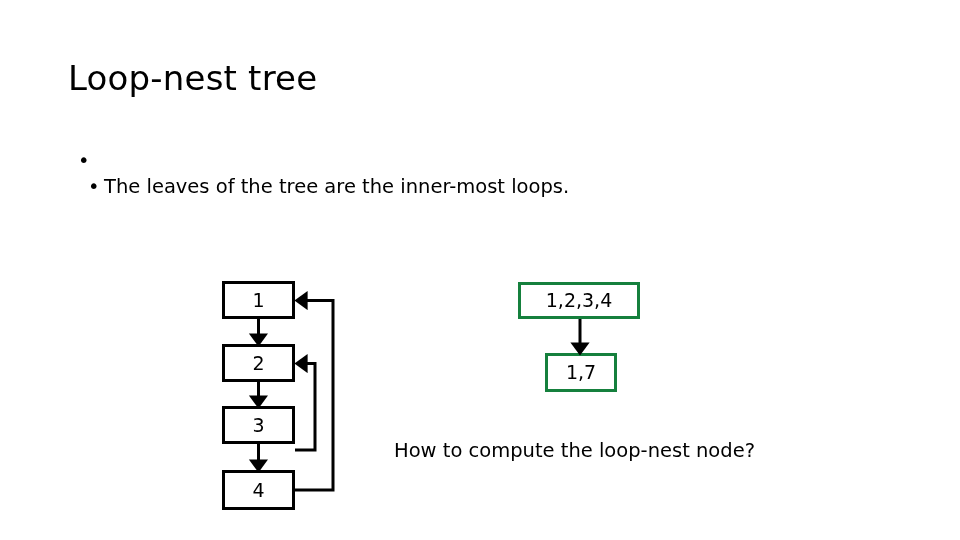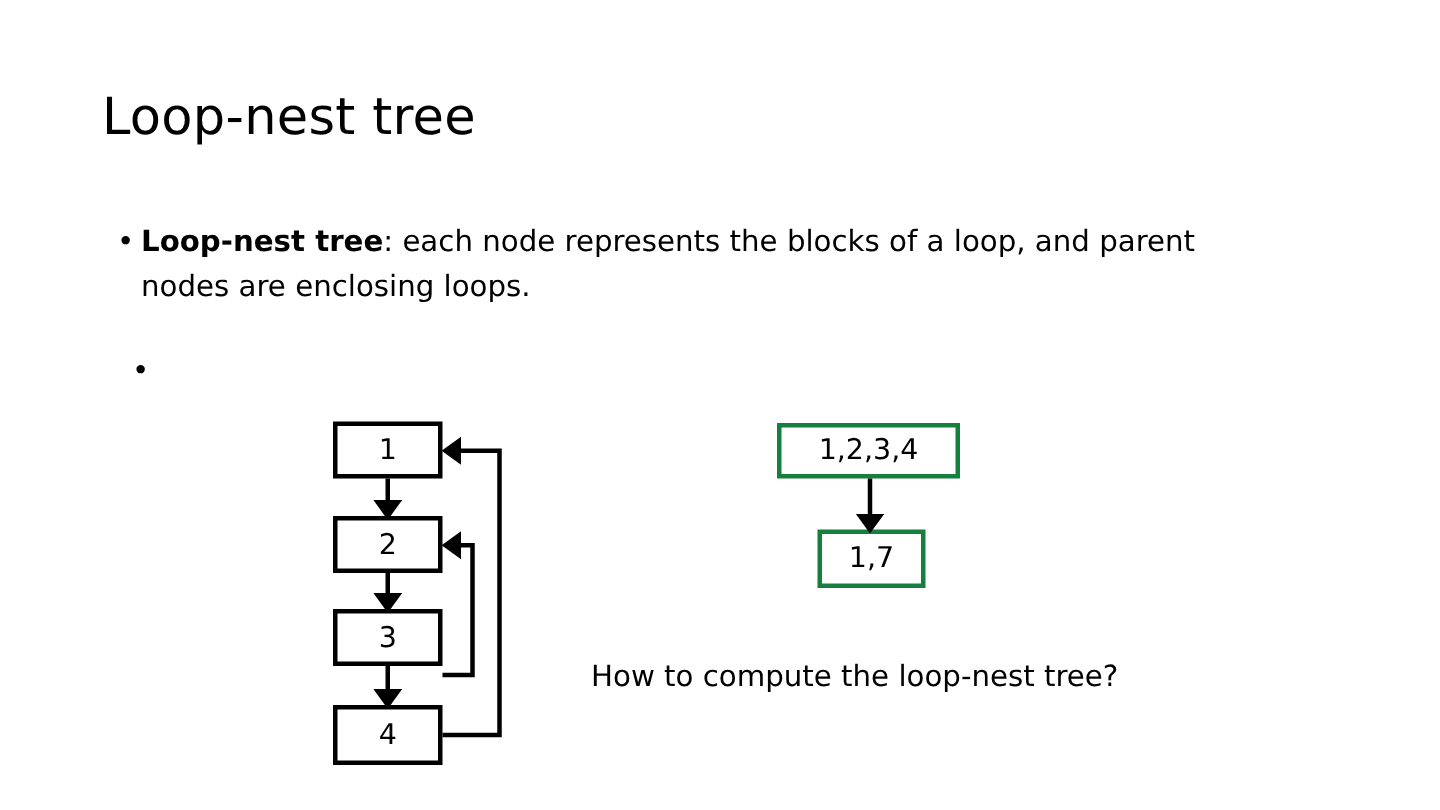--- a/index.html
+++ b/index.html
@@ -125,27 +125,25 @@
 <body>
 
 <div id="slide">
 
   <div id="slide-title">Loop-nest tree</div>
 
   <div id="body-text">
 
     <div class="bullet-row lvl1">
       <span class="bullet-mark">•</span>
-      <span class="bullet-text">
-        <span class="bold-lead">Loop-nest tree</span><span>: each node represents the blocks of a loop, and parent nodes are enclosing loops.</span>
-      </span>
     </div>
 
     <div class="bullet-row lvl2">
       <span class="bullet-mark">•</span>
+      <span class="bullet-text">The leaves of the tree are the inner-most loops.</span>
     </div>
 
   </div>
 
   <div class="cfg-box" style="left:222px; top:281px; width:73px; height:38px;">1</div>
 
   <div class="cfg-box" style="left:222px; top:344px; width:73px; height:38px;">2</div>
 
   <div class="cfg-box" style="left:222px; top:406px; width:73px; height:38px;">3</div>
 
@@ -171,15 +169,15 @@
 
     <line x1="258.5" y1="444" x2="258.5" y2="466" stroke="#000000" stroke-width="3" marker-end="url(#arrow-down)"></line>
 
     <path d="M295,450 L315,450 L315,363.5 L301,363.5" fill="none" stroke="#000000" stroke-width="3" marker-end="url(#arrow-left)"></path>
 
     <path d="M295,490 L333,490 L333,300.5 L301,300.5" fill="none" stroke="#000000" stroke-width="3" marker-end="url(#arrow-left)"></path>
 
     <line x1="580" y1="319" x2="580" y2="349" stroke="#000000" stroke-width="3" marker-end="url(#arrow-down)"></line>
   </svg>
 
-  <div id="question-line">How to compute the loop-nest tree?</div>
+  <div id="question-line">How to compute the loop-nest node?</div>
 
 </div>
 
 </body></html>

